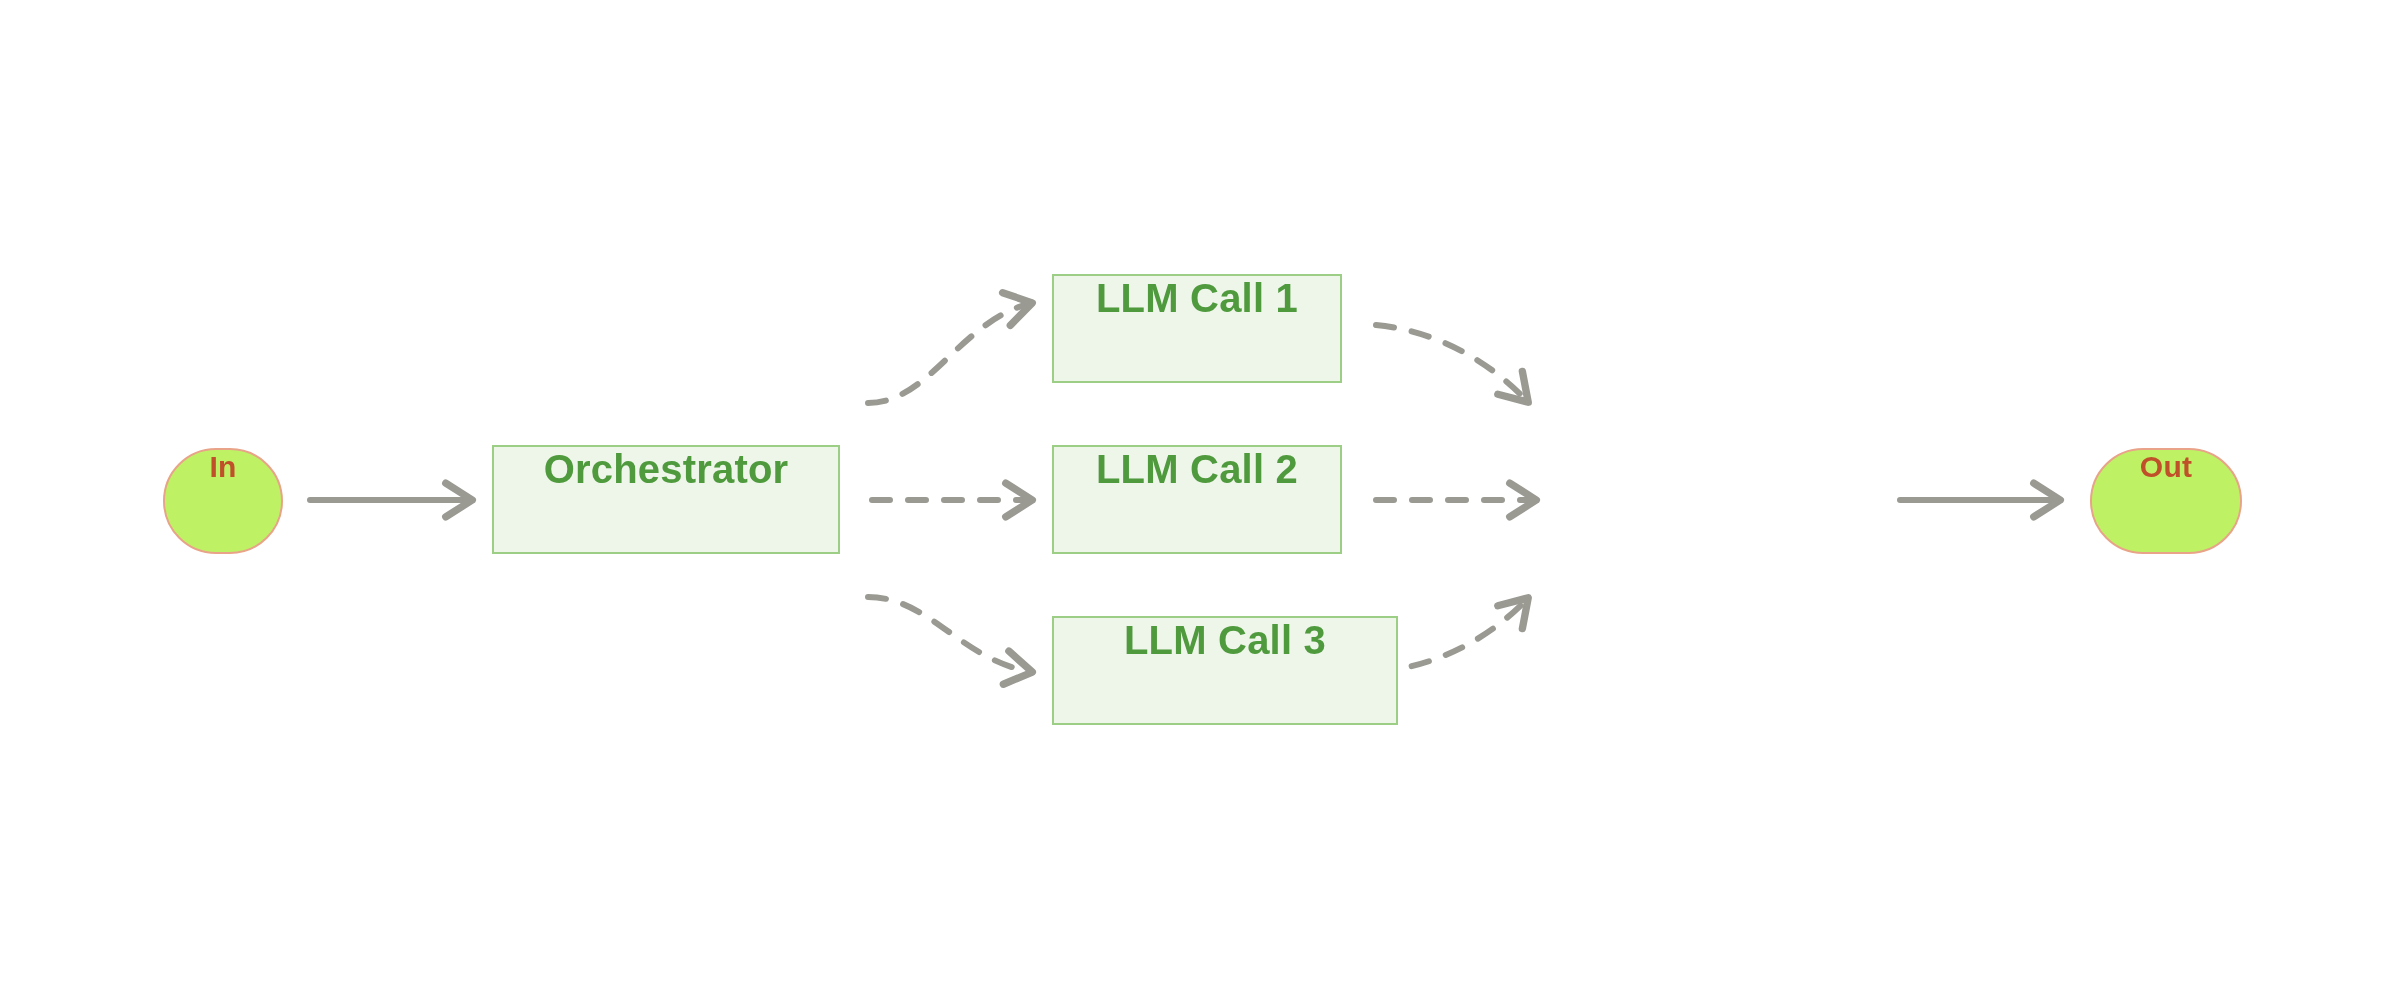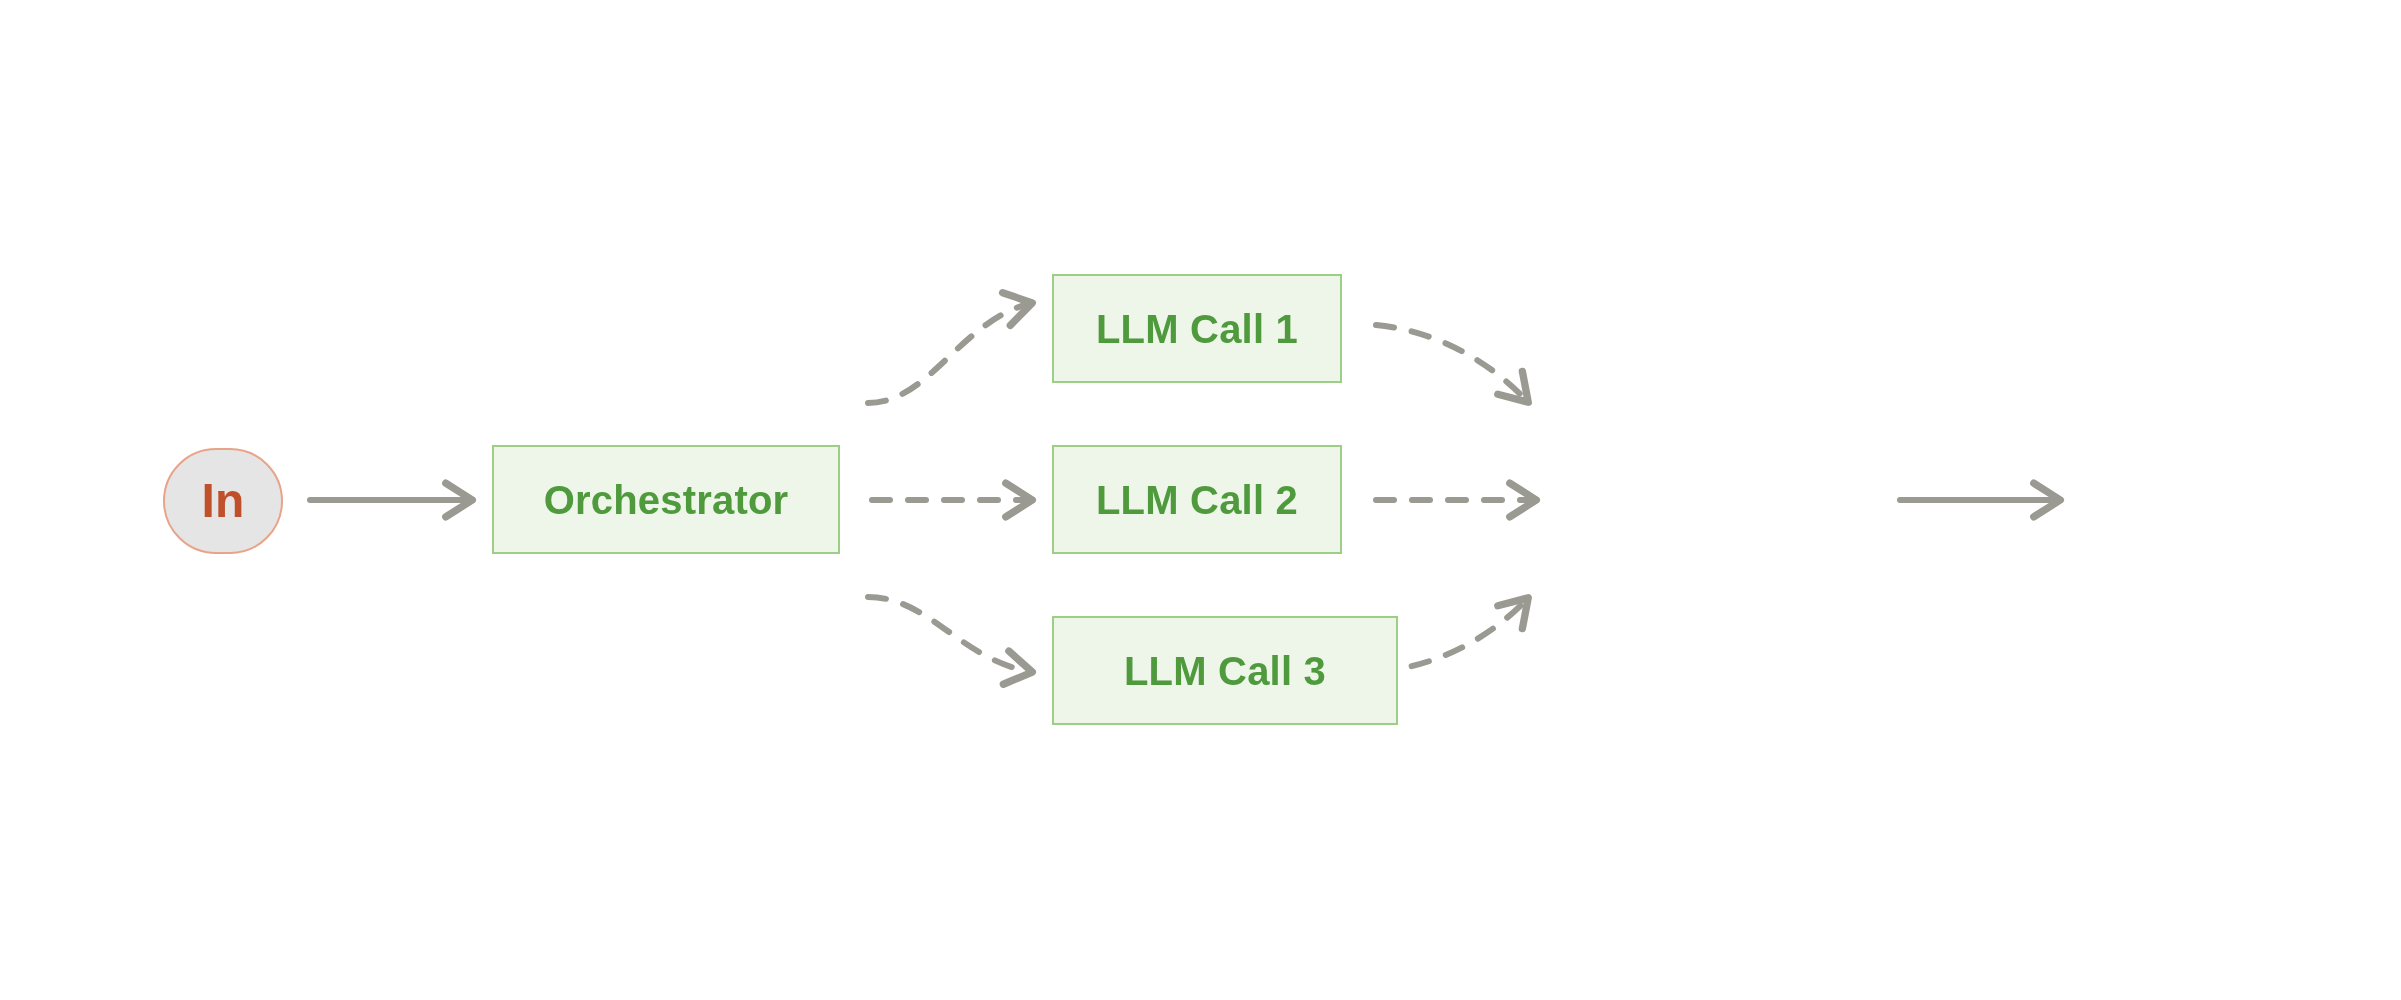--- a/index.html
+++ b/index.html
@@ -21,40 +21,39 @@
   #edge-layer {
     position: absolute;
     left: 0;
     top: 0;
     width: 2401px;
     height: 1000px;
   }
   .node {
     position: absolute;
     display: flex;
-    align-items: center;
     justify-content: center;
     box-sizing: border-box;
     text-align: center;
     line-height: 1.1;
     white-space: nowrap;
   }
   .node-process {
     background: #eef5e9;
     border: 2px solid #9cce86;
     color: #4e9a3d;
     font-size: 40px;
     font-weight: 700;
     letter-spacing: 0.2px;
   }
   .node-terminal {
-    background: #e5e5e5;
+    background: #bef264;
     border: 2px solid #e8a388;
     color: #c0502a;
-    font-size: 48px;
+    font-size: 30px;
     font-weight: 700;
     letter-spacing: 0.2px;
   }
   .node-terminal.stadium {
     border-radius: 999px;
   }
 </style>
 </head>
 <body>
 
@@ -101,14 +100,17 @@
 
   <div class="node node-process" id="node-llm2" style="left: 1052px; top: 445px; width: 290px; height: 109px;">
     <span>LLM Call 2</span>
   </div>
 
   <div class="node node-process" id="node-llm3" style="left: 1052px; top: 616px; width: 346px; height: 109px;">
     <span>LLM Call 3</span>
   </div>
 
 
+  <div class="node node-terminal stadium" id="node-out" style="left: 2090px; top: 448px; width: 152px; height: 106px;">
+    <span>Out</span>
+  </div>
 
 </div>
 
 </body></html>

